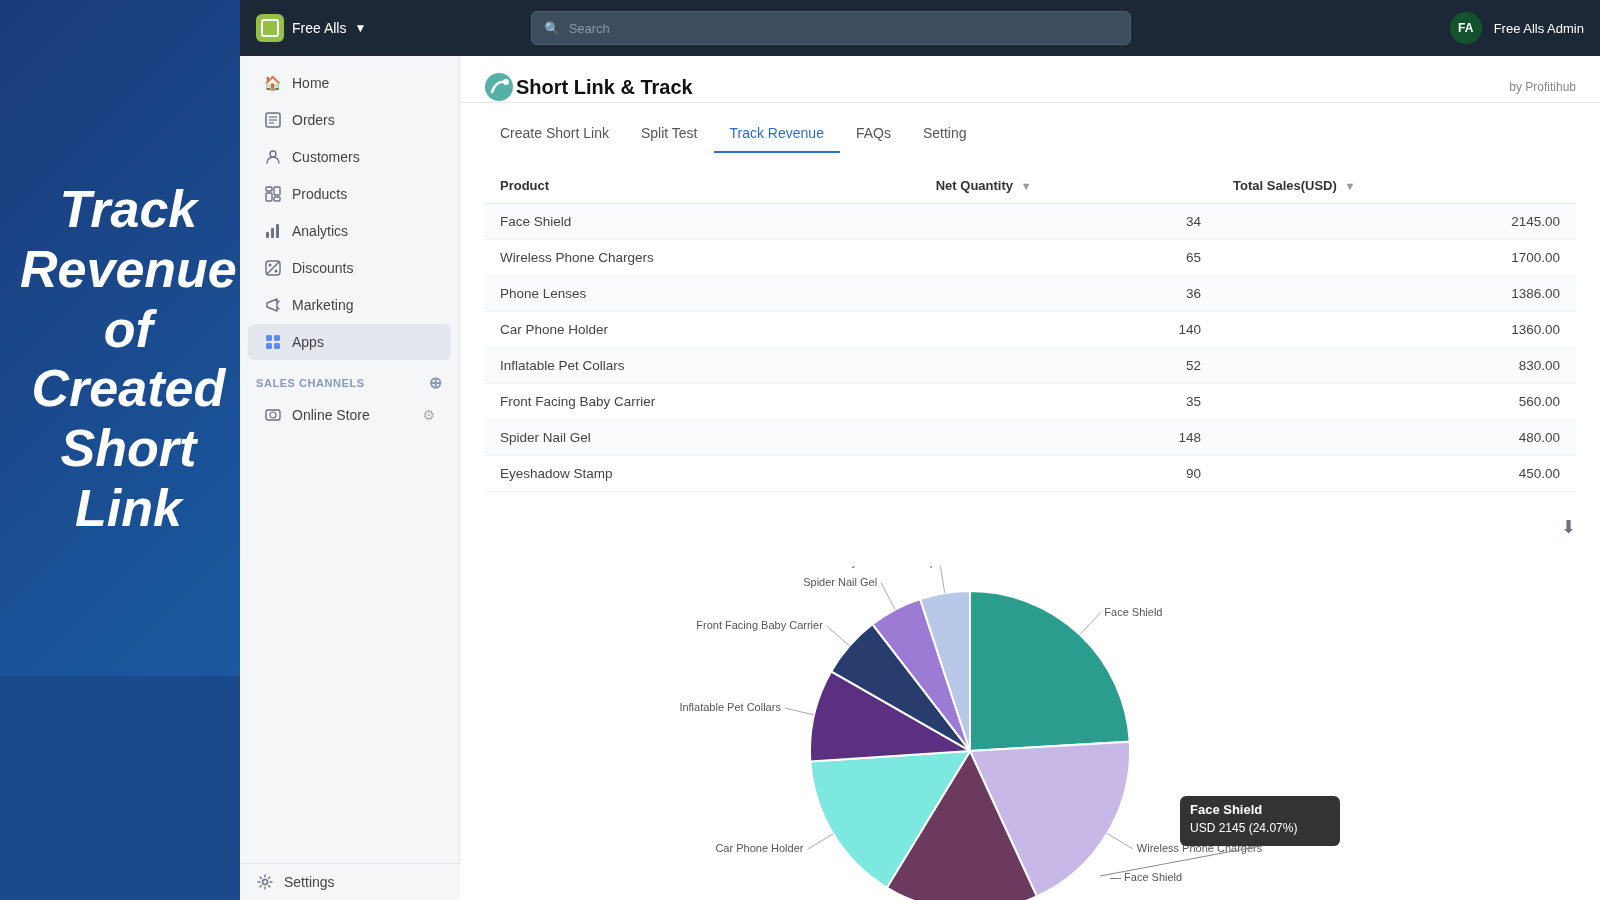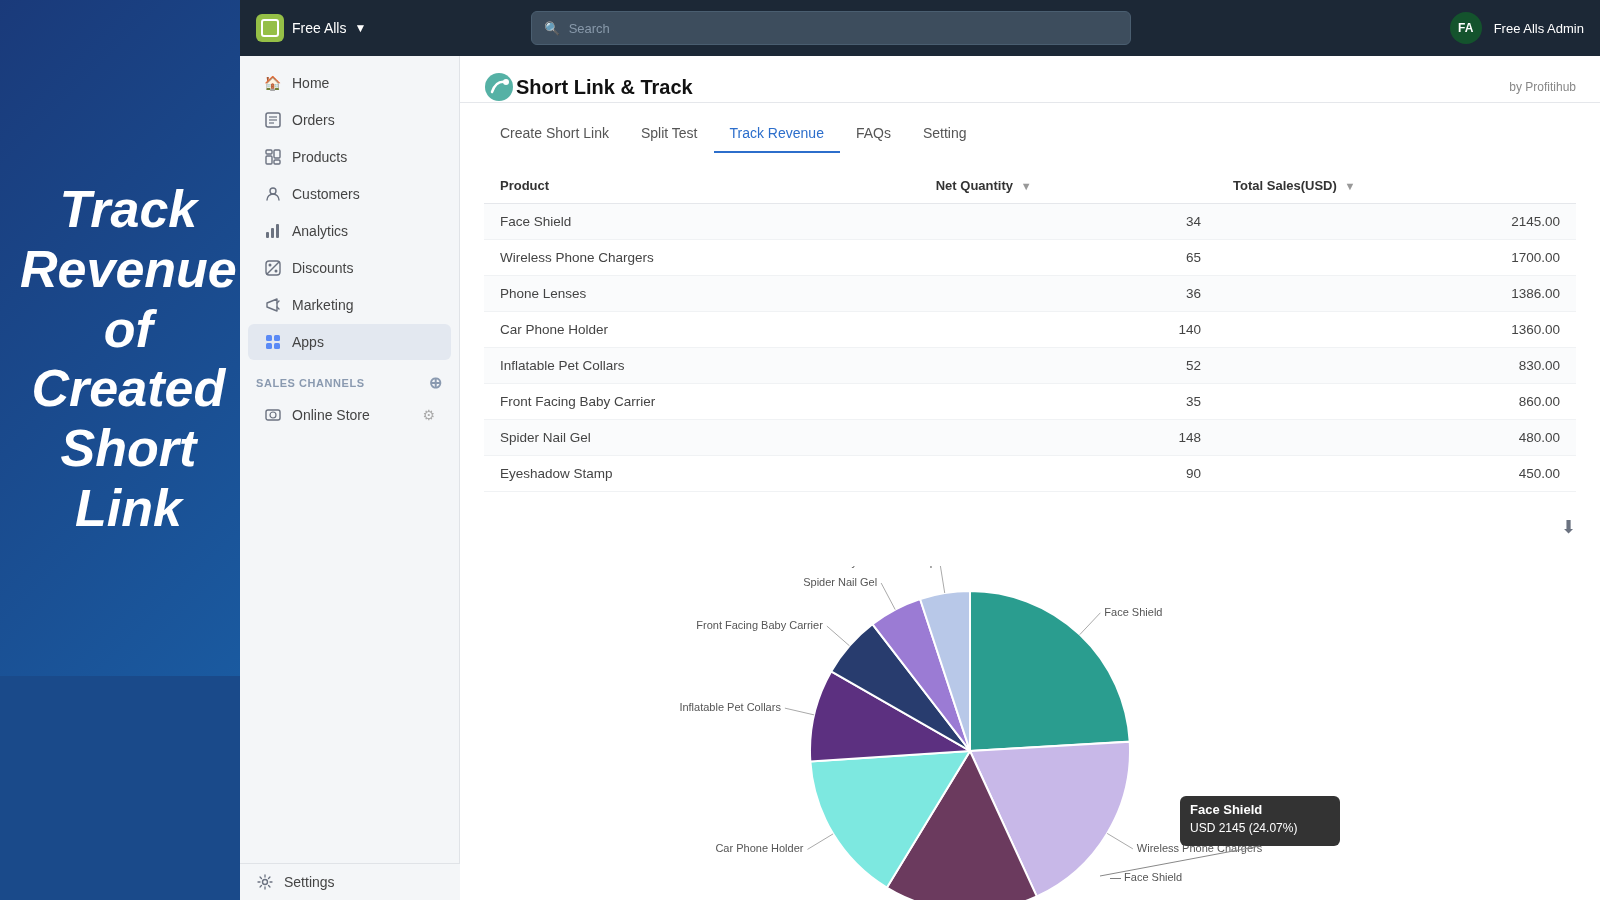--- a/index.html
+++ b/index.html
@@ -316,36 +316,36 @@
               <line x1="4" y1="5" x2="12" y2="5" stroke="#6b7280" stroke-width="1.2"></line>
               <line x1="4" y1="8" x2="12" y2="8" stroke="#6b7280" stroke-width="1.2"></line>
               <line x1="4" y1="11" x2="9" y2="11" stroke="#6b7280" stroke-width="1.2"></line>
             </svg>
         </span>
         <span>Orders</span>
       </div>
       <div class="sidebar-item">
         <span class="sidebar-icon">
           <svg width="16" height="16" viewBox="0 0 16 16" fill="none">
+              <circle cx="8" cy="5" r="3" stroke="#6b7280" stroke-width="1.4"></circle>
+              <path d="M2 14c0-3.3 2.7-6 6-6s6 2.7 6 6" stroke="#6b7280" stroke-width="1.4" stroke-linecap="round"></path>
+            </svg>
+        </span>
+        <span>Customers</span>
+      </div>
+      <div class="sidebar-item">
+        <span class="sidebar-icon">
+          <svg width="16" height="16" viewBox="0 0 16 16" fill="none">
               <rect x="1" y="7" width="6" height="8" rx="1" stroke="#6b7280" stroke-width="1.4"></rect>
               <rect x="9" y="1" width="6" height="8" rx="1" stroke="#6b7280" stroke-width="1.4"></rect>
               <rect x="9" y="11" width="6" height="4" rx="1" stroke="#6b7280" stroke-width="1.4"></rect>
               <rect x="1" y="1" width="6" height="4" rx="1" stroke="#6b7280" stroke-width="1.4"></rect>
             </svg>
         </span>
         <span>Products</span>
-      </div>
-      <div class="sidebar-item">
-        <span class="sidebar-icon">
-          <svg width="16" height="16" viewBox="0 0 16 16" fill="none">
-              <circle cx="8" cy="5" r="3" stroke="#6b7280" stroke-width="1.4"></circle>
-              <path d="M2 14c0-3.3 2.7-6 6-6s6 2.7 6 6" stroke="#6b7280" stroke-width="1.4" stroke-linecap="round"></path>
-            </svg>
-        </span>
-        <span>Customers</span>
       </div>
       <div class="sidebar-item">
         <span class="sidebar-icon">
           <svg width="16" height="16" viewBox="0 0 16 16" fill="none">
               <rect x="1" y="9" width="3" height="6" rx="1" fill="#6b7280"></rect>
               <rect x="6" y="5" width="3" height="10" rx="1" fill="#6b7280"></rect>
               <rect x="11" y="1" width="3" height="14" rx="1" fill="#6b7280"></rect>
             </svg>
         </span>
         <span>Analytics</span>
@@ -471,21 +471,21 @@
     <td class="numeric">1360.00</td>
   </tr>
               <tr>
     <td>Inflatable Pet Collars</td>
     <td class="numeric">52</td>
     <td class="numeric">830.00</td>
   </tr>
               <tr>
     <td>Front Facing Baby Carrier</td>
     <td class="numeric">35</td>
-    <td class="numeric">860.00</td>
+    <td class="numeric">560.00</td>
   </tr>
               <tr>
     <td>Spider Nail Gel</td>
     <td class="numeric">148</td>
     <td class="numeric">480.00</td>
   </tr>
               <tr>
     <td>Eyeshadow Stamp</td>
     <td class="numeric">90</td>
     <td class="numeric">450.00</td>

